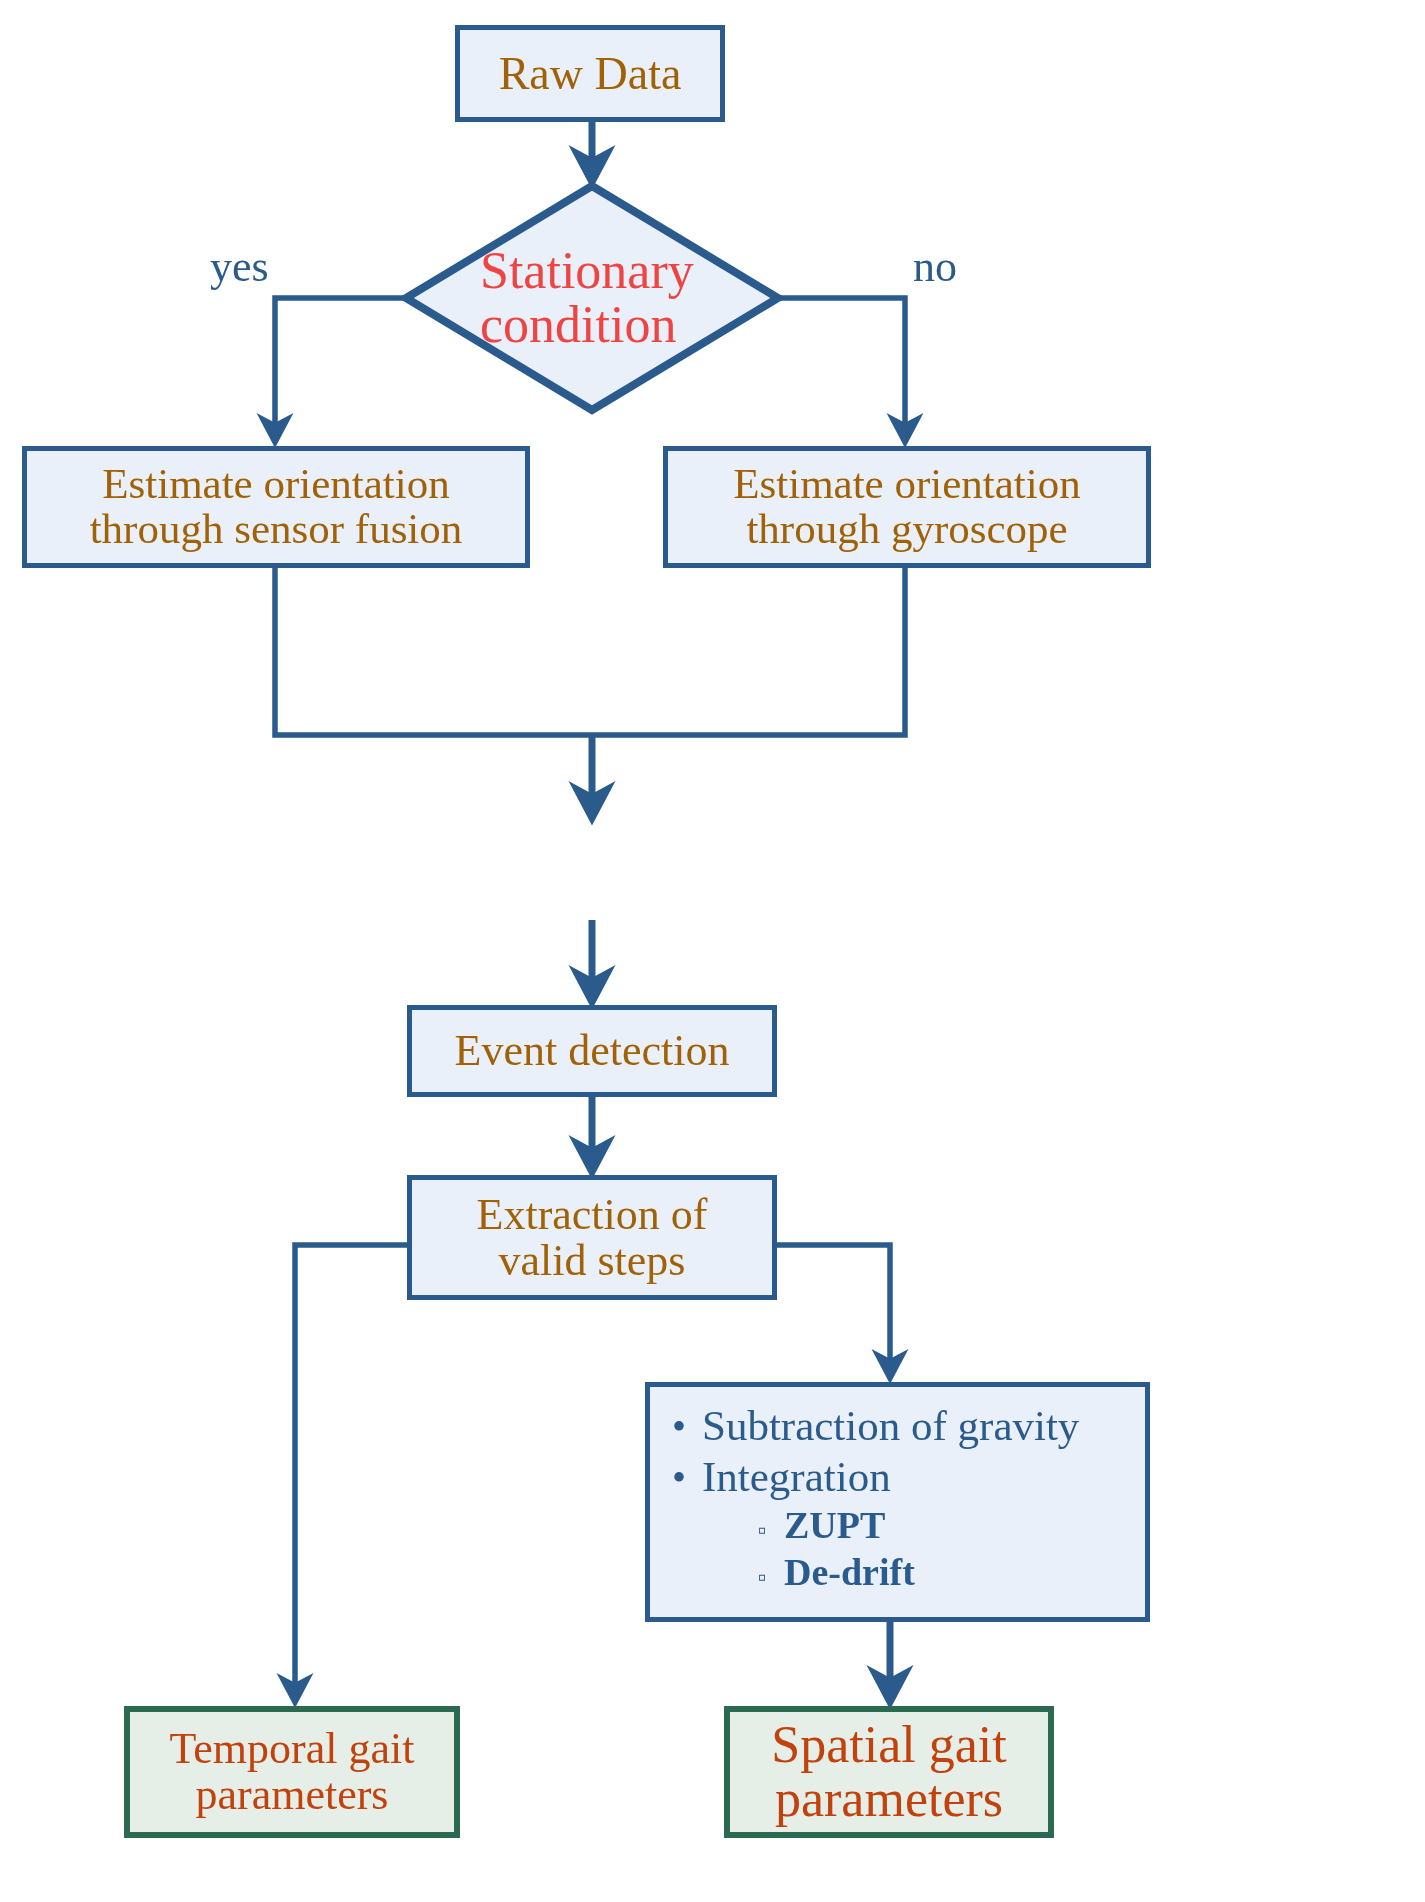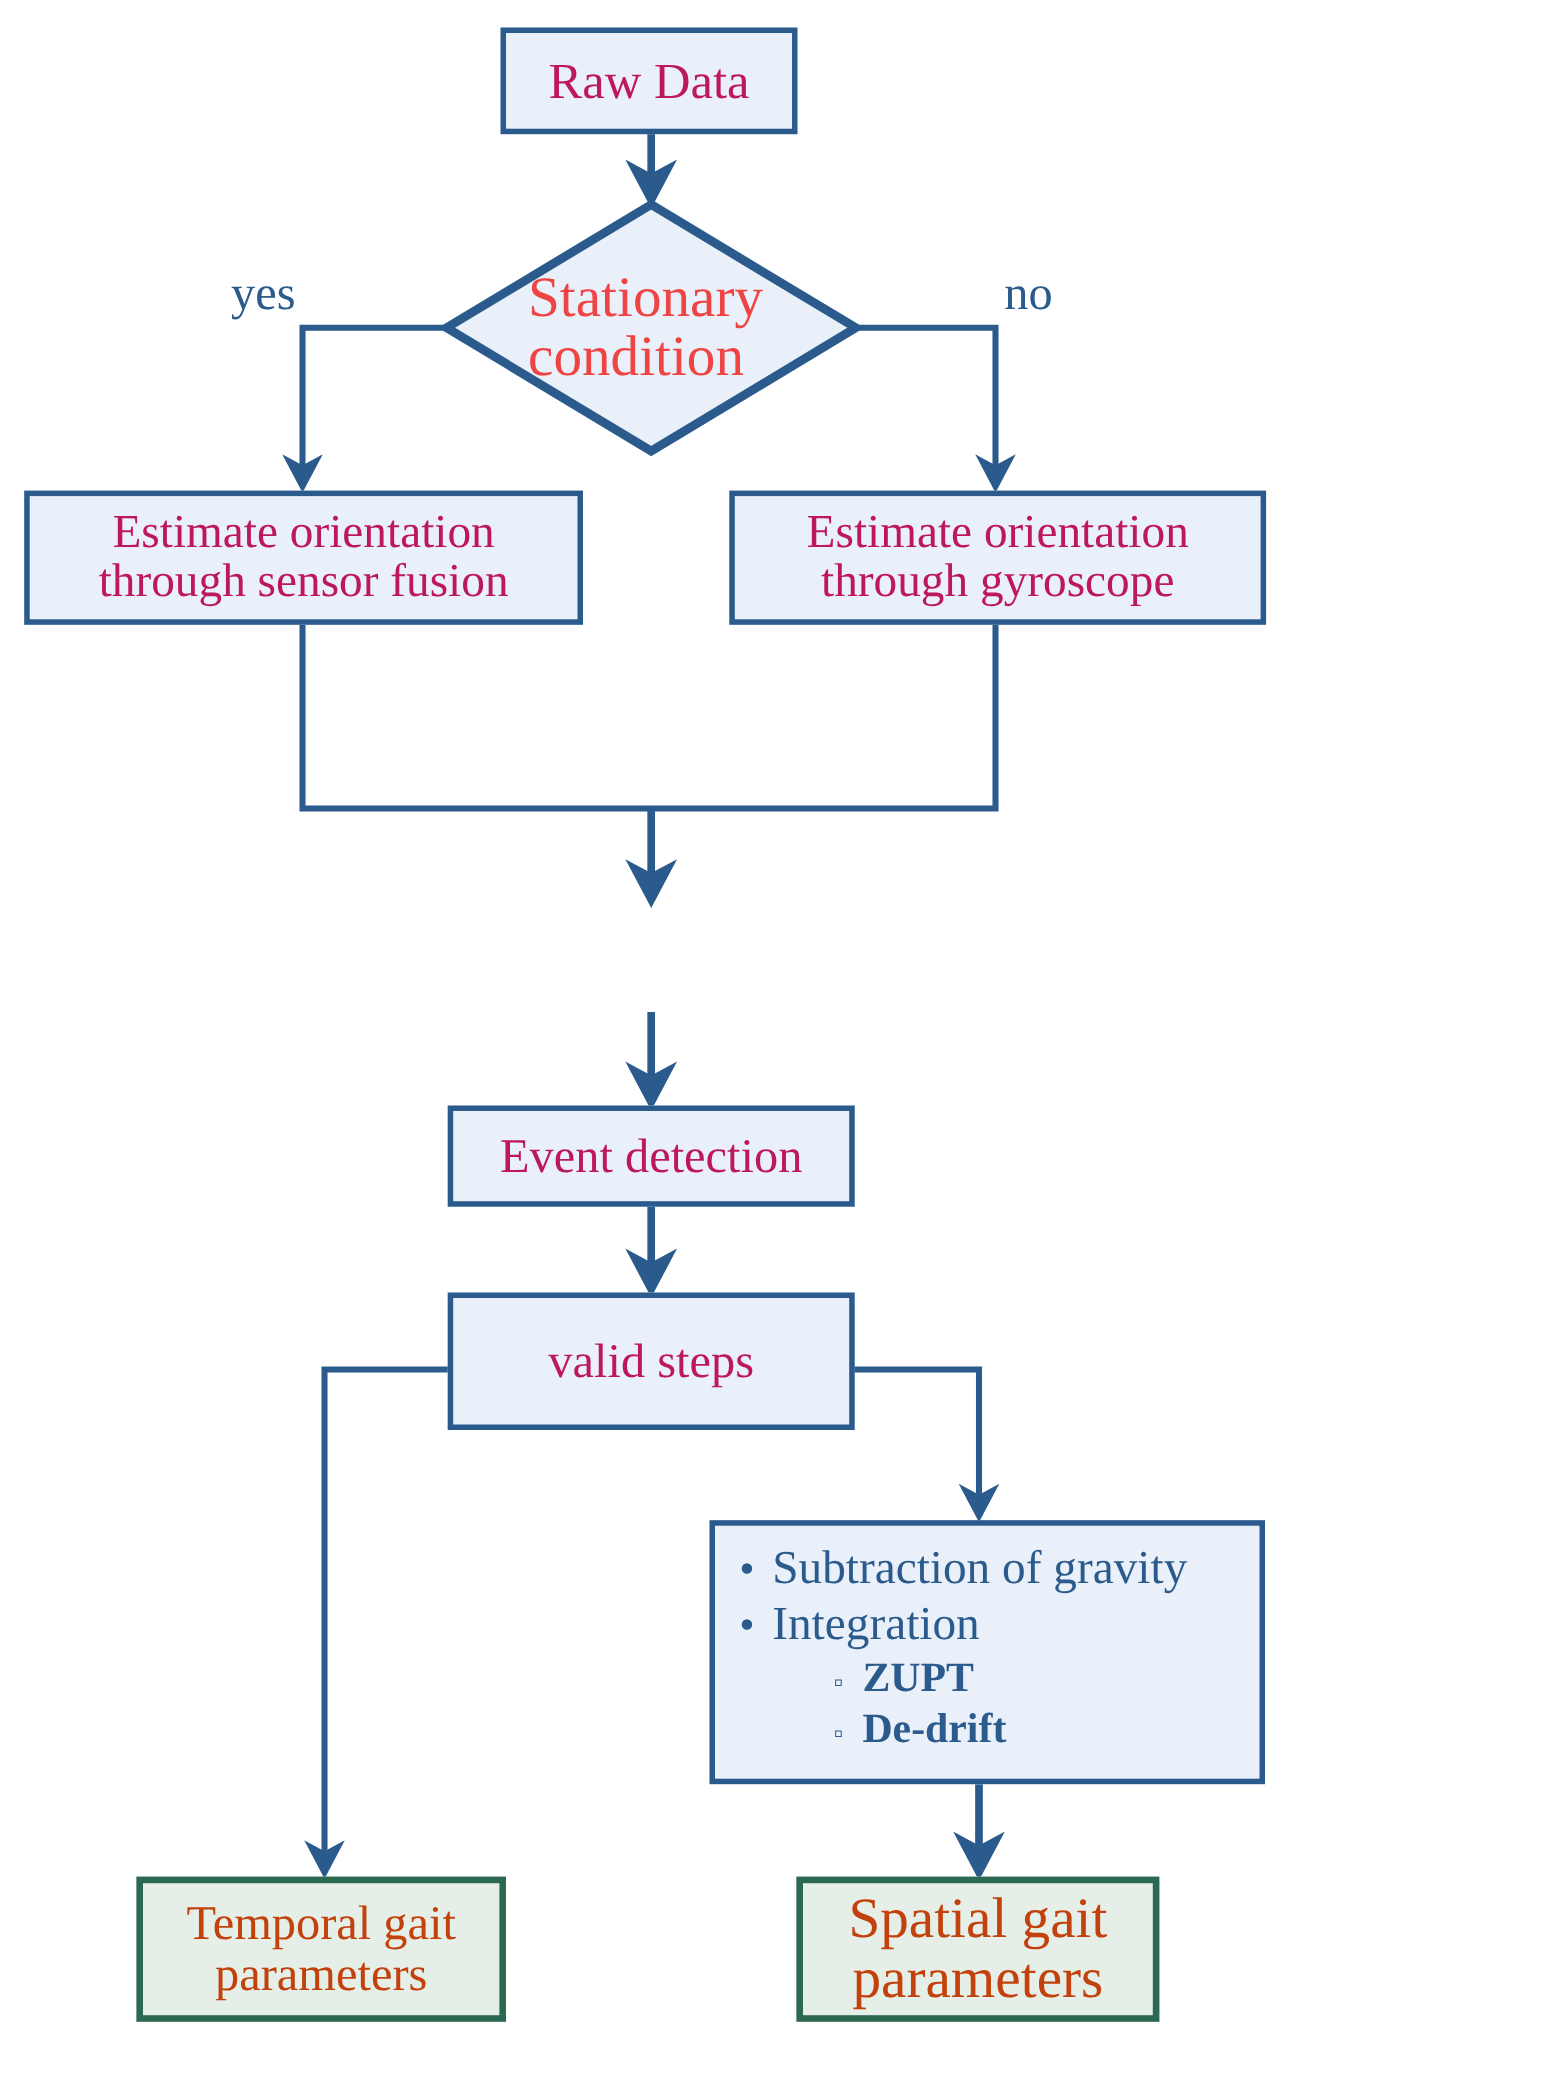--- a/index.html
+++ b/index.html
@@ -26,21 +26,21 @@
     pointer-events: none;
   }
   .node {
     position: absolute;
     box-sizing: border-box;
     display: flex;
     align-items: center;
     justify-content: center;
     text-align: center;
     line-height: 1.04;
-    color: #be185d;
+    color: #a16207;
   }
   .node.process {
     background: #e9f0f9;
     border: 5px solid #2a5b8c;
   }
   .node.terminal {
     background: #e5efe7;
     border: 6px solid #2b6a50;
     color: #c2410c;
   }
@@ -189,20 +189,21 @@
     <span class="label">Estimate orientation</span>
     <span class="label">through gyroscope</span>
   </div>
 
 
   <div class="node process" style="left:407px; top:1005px; width:370px; height:92px; font-size:44px;">
     <span class="label">Event detection</span>
   </div>
 
   <div class="node process" style="left:407px; top:1175px; width:370px; height:125px; font-size:44px; flex-direction:column;">
+    <span class="label">Extraction of</span>
     <span class="label">valid steps</span>
   </div>
 
   <div class="bullet-box" style="left:645px; top:1382px; width:505px; height:240px;">
     <div class="bullet-row">
       <span class="dot">•</span>
       <span>Subtraction of gravity</span>
     </div>
     <div class="bullet-row">
       <span class="dot">•</span>

